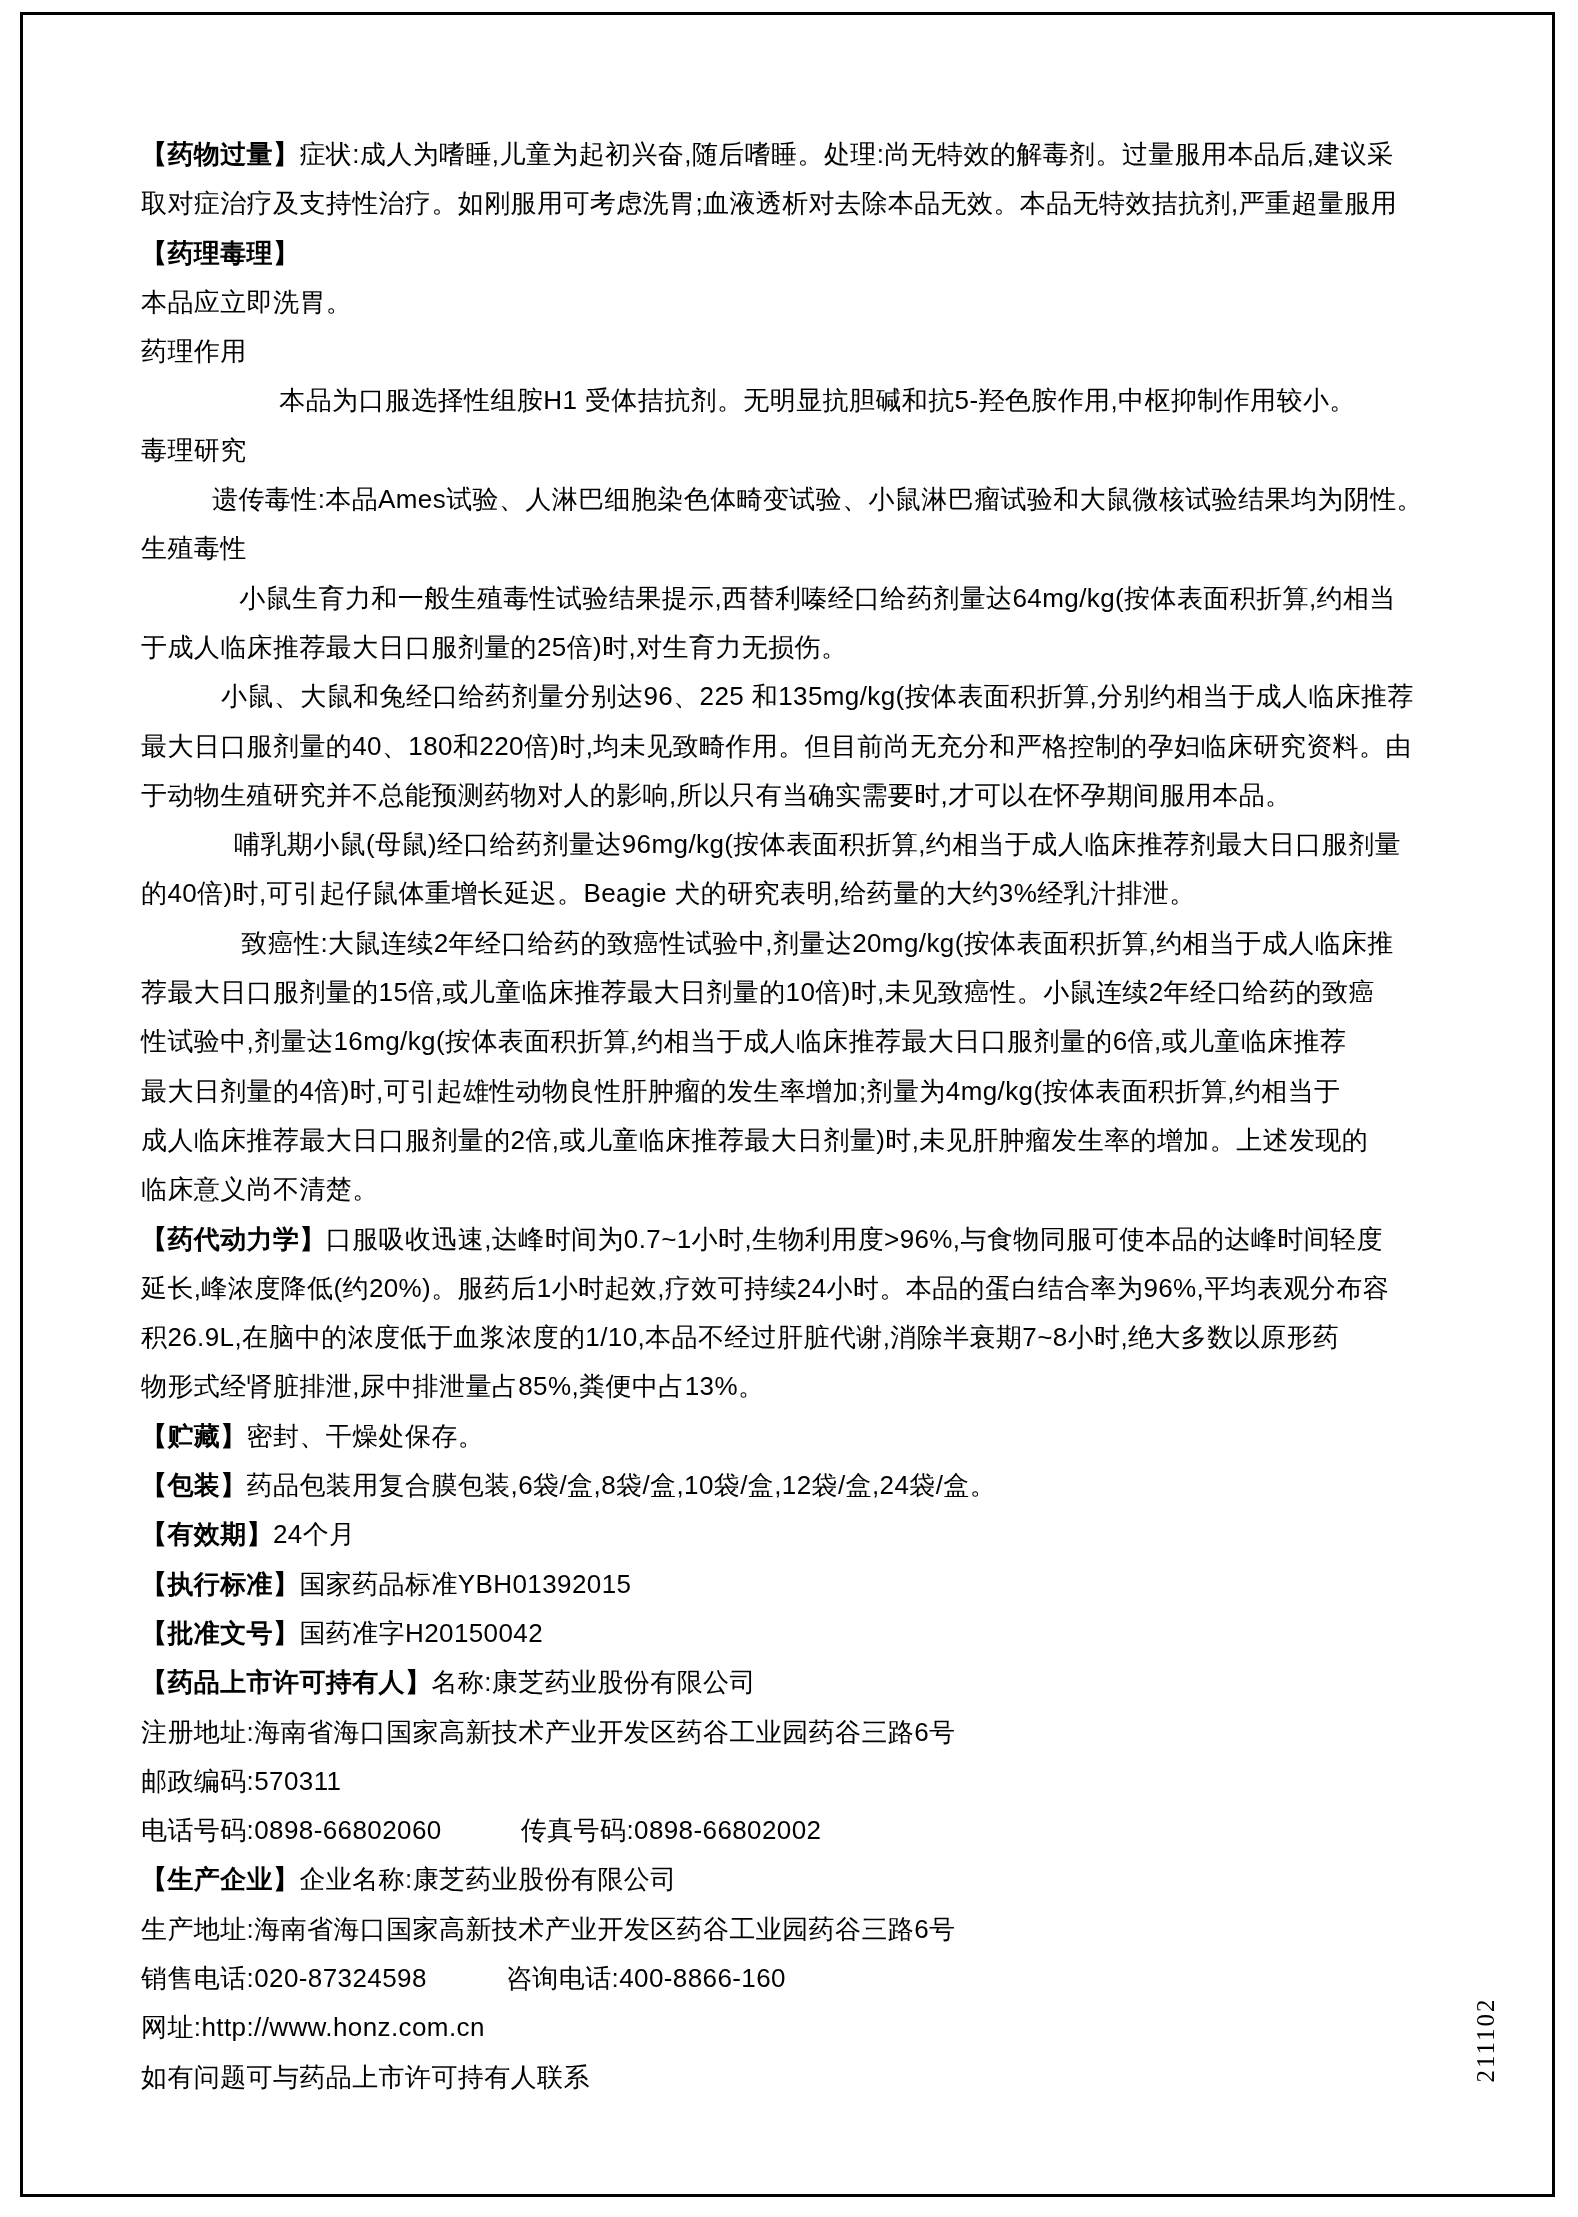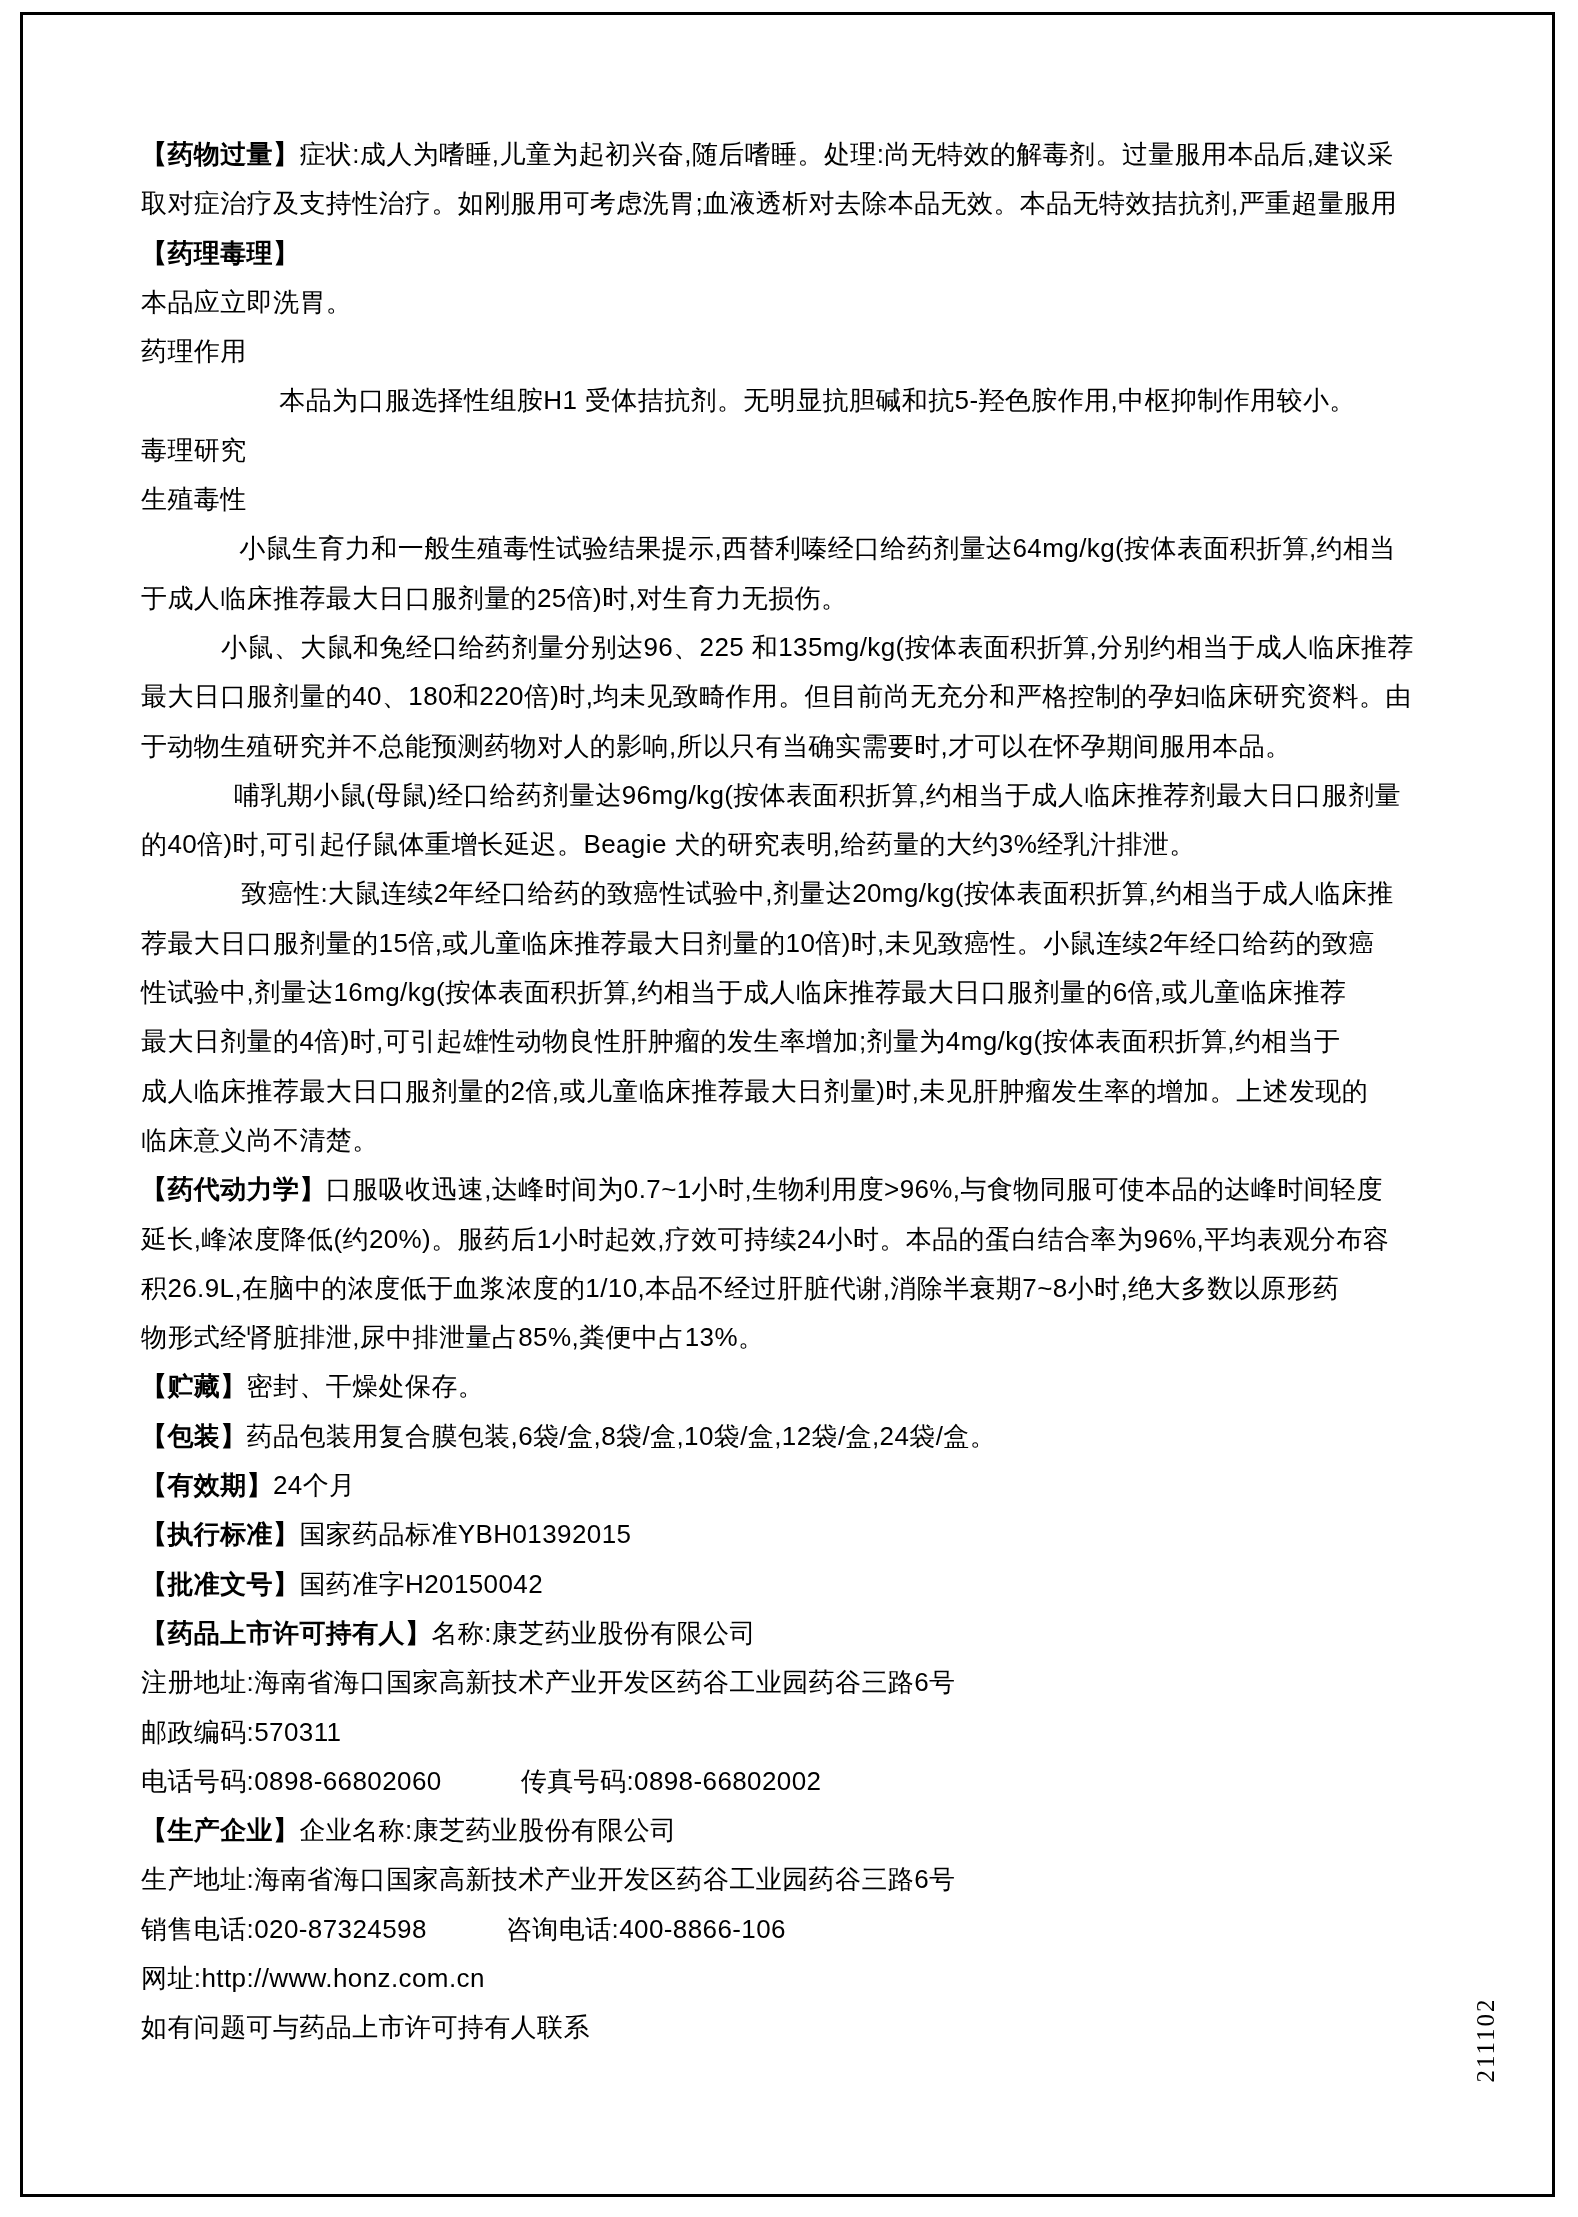--- a/index.html
+++ b/index.html
@@ -66,20 +66,21 @@
 <div class="page-border"></div>
 
 <div class="doc">
     <div class="line"><span class="prefix">【药物过量】</span><span>症状:成人为嗜睡,儿童为起初兴奋,随后嗜睡。处理:尚无特效的解毒剂。过量服用本品后,建议采</span></div>
     <div class="line"><span>取对症治疗及支持性治疗。如刚服用可考虑洗胃;血液透析对去除本品无效。本品无特效拮抗剂,严重超量服用</span></div>
     <div class="line"><span class="prefix">【药理毒理】</span></div>
     <div class="line"><span>本品应立即洗胃。</span></div>
     <div class="line"><span>药理作用</span></div>
     <div class="line indent"><span>本品为口服选择性组胺H1 受体拮抗剂。无明显抗胆碱和抗5-羟色胺作用,中枢抑制作用较小。</span></div>
     <div class="line"><span>毒理研究</span></div>
+    <div class="line indent"><span>遗传毒性:本品Ames试验、人淋巴细胞染色体畸变试验、小鼠淋巴瘤试验和大鼠微核试验结果均为阴性。</span></div>
     <div class="line"><span>生殖毒性</span></div>
     <div class="line indent"><span>小鼠生育力和一般生殖毒性试验结果提示,西替利嗪经口给药剂量达64mg/kg(按体表面积折算,约相当</span></div>
     <div class="line"><span>于成人临床推荐最大日口服剂量的25倍)时,对生育力无损伤。</span></div>
     <div class="line indent"><span>小鼠、大鼠和兔经口给药剂量分别达96、225 和135mg/kg(按体表面积折算,分别约相当于成人临床推荐</span></div>
     <div class="line"><span>最大日口服剂量的40、180和220倍)时,均未见致畸作用。但目前尚无充分和严格控制的孕妇临床研究资料。由</span></div>
     <div class="line"><span>于动物生殖研究并不总能预测药物对人的影响,所以只有当确实需要时,才可以在怀孕期间服用本品。</span></div>
     <div class="line indent"><span>哺乳期小鼠(母鼠)经口给药剂量达96mg/kg(按体表面积折算,约相当于成人临床推荐剂最大日口服剂量</span></div>
     <div class="line"><span>的40倍)时,可引起仔鼠体重增长延迟。Beagie 犬的研究表明,给药量的大约3%经乳汁排泄。</span></div>
     <div class="line indent"><span>致癌性:大鼠连续2年经口给药的致癌性试验中,剂量达20mg/kg(按体表面积折算,约相当于成人临床推</span></div>
     <div class="line"><span>荐最大日口服剂量的15倍,或儿童临床推荐最大日剂量的10倍)时,未见致癌性。小鼠连续2年经口给药的致癌</span></div>
@@ -95,18 +96,18 @@
     <div class="line"><span class="prefix">【包装】</span><span>药品包装用复合膜包装,6袋/盒,8袋/盒,10袋/盒,12袋/盒,24袋/盒。</span></div>
     <div class="line"><span class="prefix">【有效期】</span><span>24个月</span></div>
     <div class="line"><span class="prefix">【执行标准】</span><span>国家药品标准YBH01392015</span></div>
     <div class="line"><span class="prefix">【批准文号】</span><span>国药准字H20150042</span></div>
     <div class="line"><span class="prefix">【药品上市许可持有人】</span><span>名称:康芝药业股份有限公司</span></div>
     <div class="line"><span>注册地址:海南省海口国家高新技术产业开发区药谷工业园药谷三路6号</span></div>
     <div class="line"><span>邮政编码:570311</span></div>
     <div class="line"><span>电话号码:0898-66802060　　　传真号码:0898-66802002</span></div>
     <div class="line"><span class="prefix">【生产企业】</span><span>企业名称:康芝药业股份有限公司</span></div>
     <div class="line"><span>生产地址:海南省海口国家高新技术产业开发区药谷工业园药谷三路6号</span></div>
-    <div class="line"><span>销售电话:020-87324598　　　咨询电话:400-8866-106</span></div>
+    <div class="line"><span>销售电话:020-87324598　　　咨询电话:400-8866-160</span></div>
     <div class="line"><span>网址:http://www.honz.com.cn</span></div>
     <div class="line bold"><span>如有问题可与药品上市许可持有人联系</span></div>
   </div>
 
 <div class="side-code">211102</div>
 
 </body></html>

